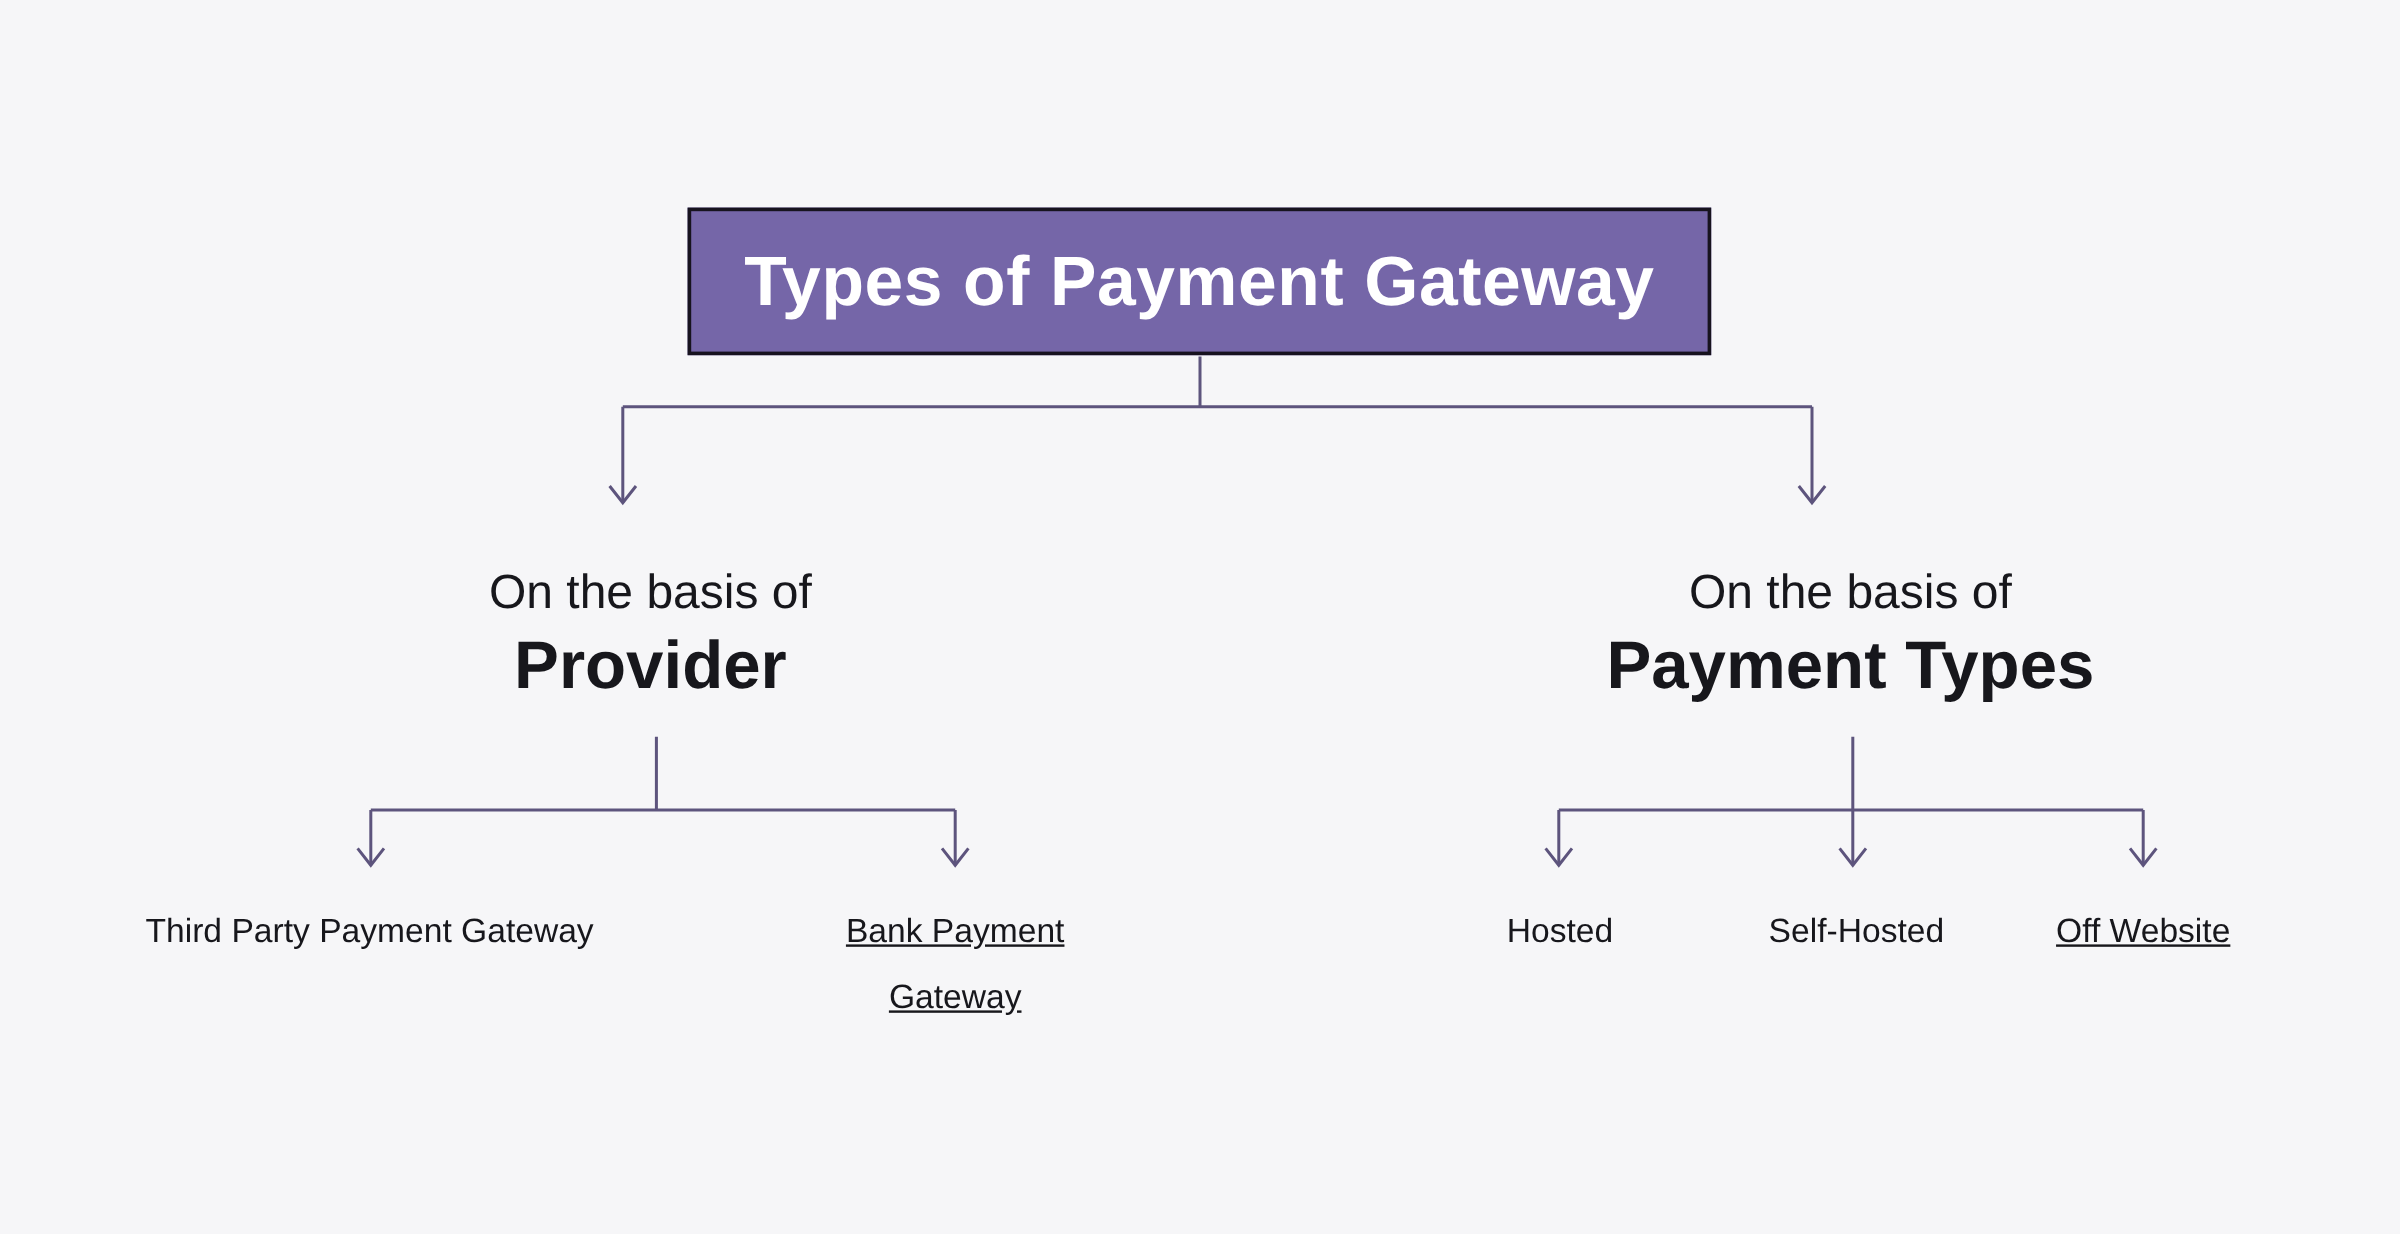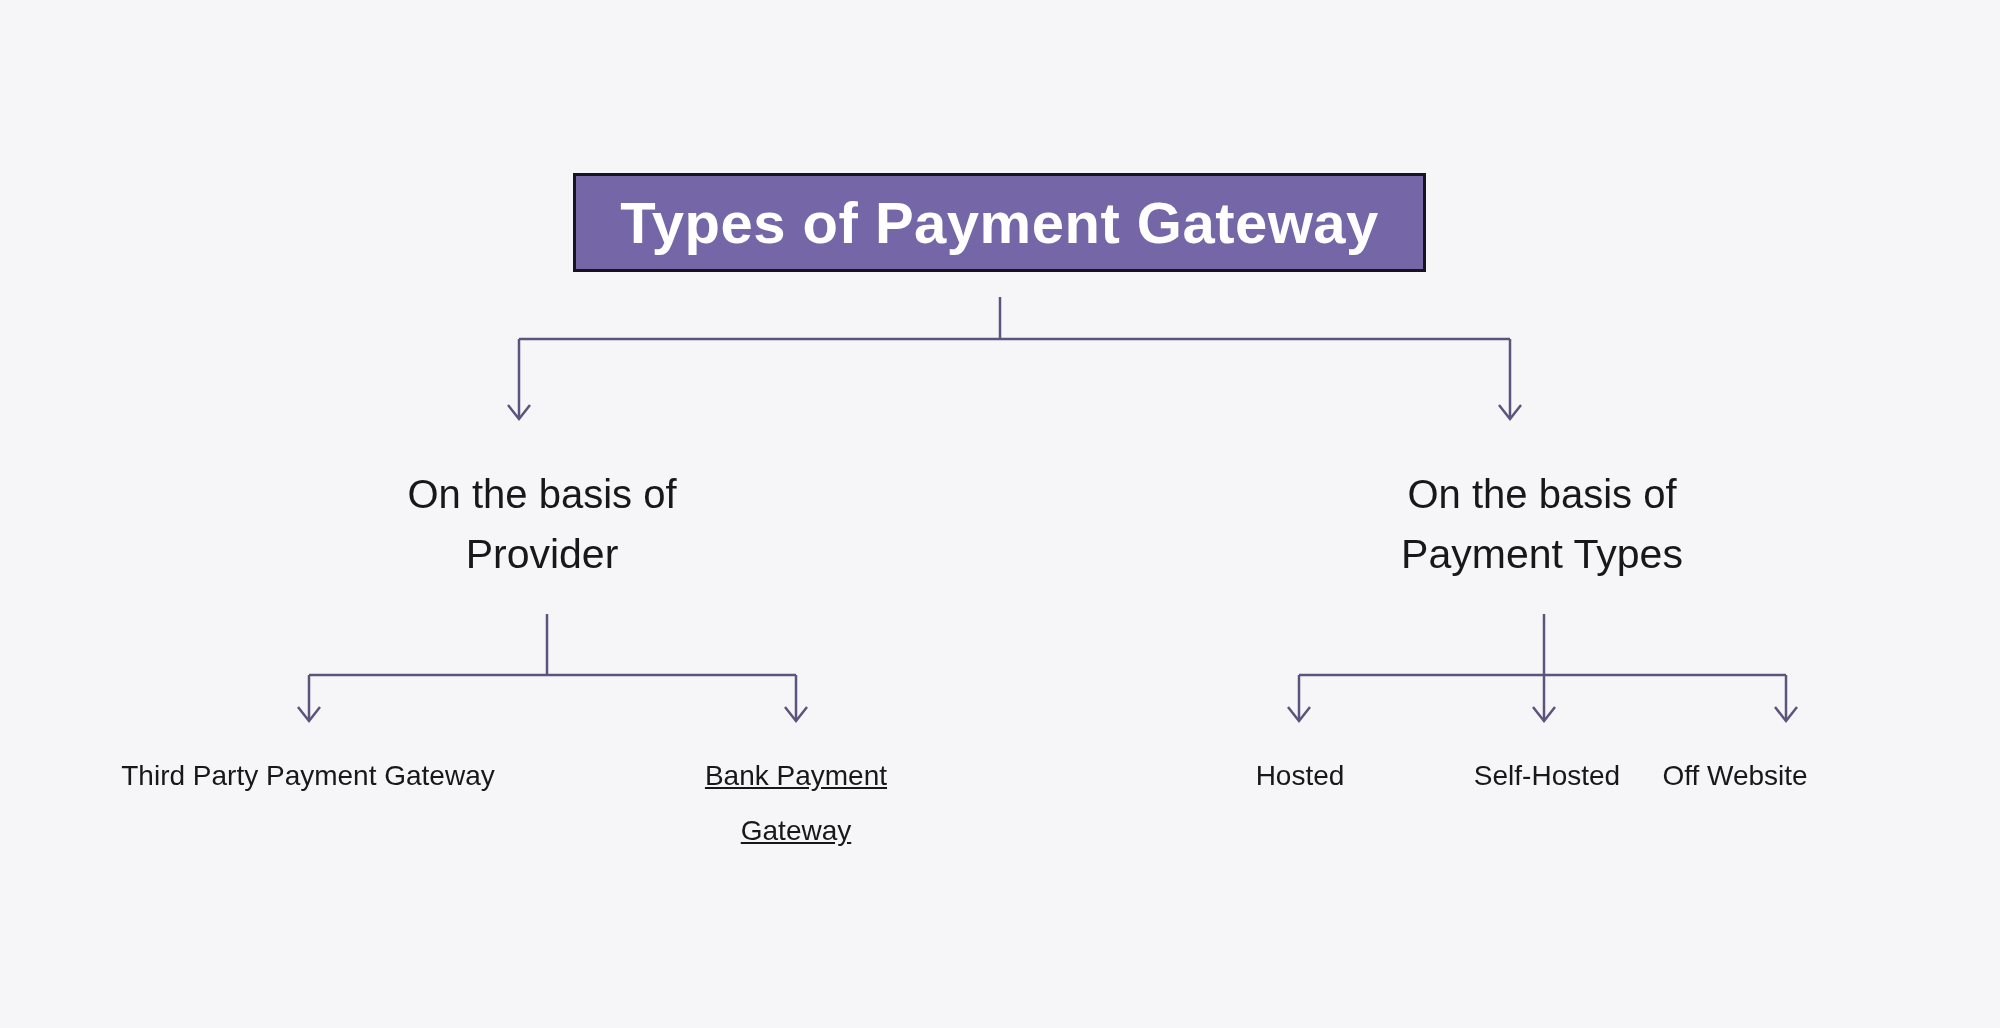--- a/index.html
+++ b/index.html
@@ -13,21 +13,21 @@
     background: #F6F6F8;
     font-family: "Liberation Sans", "DejaVu Sans", sans-serif;
     color: #17171C;
     overflow: hidden;
   }
   .title-box {
     position: absolute;
     left: 573px;
     top: 173px;
     width: 853px;
-    height: 99px;
+    height: 123px;
     box-sizing: border-box;
     background: #7566A8;
     border: 3px solid #17131F;
     display: flex;
     align-items: center;
     justify-content: center;
     color: #FFFFFF;
     font-size: 58px;
     font-weight: 700;
     letter-spacing: 0.5px;
@@ -50,37 +50,37 @@
   }
   .branch-label {
     position: absolute;
     top: 464px;
     width: 500px;
     text-align: center;
     font-size: 40px;
     line-height: 60px;
   }
   .branch-label .branch-name {
-    font-weight: 400;
-    font-size: 41px;
+    font-weight: 700;
+    font-size: 56px;
   }
   .branch-label-left  { left: 292px; }
   .branch-label-right { left: 1292px; }
   .leaf {
     position: absolute;
     top: 748px;
     text-align: center;
     font-size: 28px;
     line-height: 55px;
   }
   .leaf-1 { left: 118px;  width: 380px; }
   .leaf-2 { left: 646px;  width: 300px; text-decoration: underline; }
   .leaf-3 { left: 1200px; width: 200px; }
   .leaf-4 { left: 1417px; width: 260px; }
-  .leaf-5 { left: 1605px; width: 260px; }
+  .leaf-5 { left: 1656px; width: 260px; text-decoration: underline; }
 </style>
 </head>
 <body>
 
 <div class="stage">
 
   <div class="title-box">Types of Payment Gateway</div>
 
   <svg class="connectors" viewBox="0 0 2000 1028">
 

